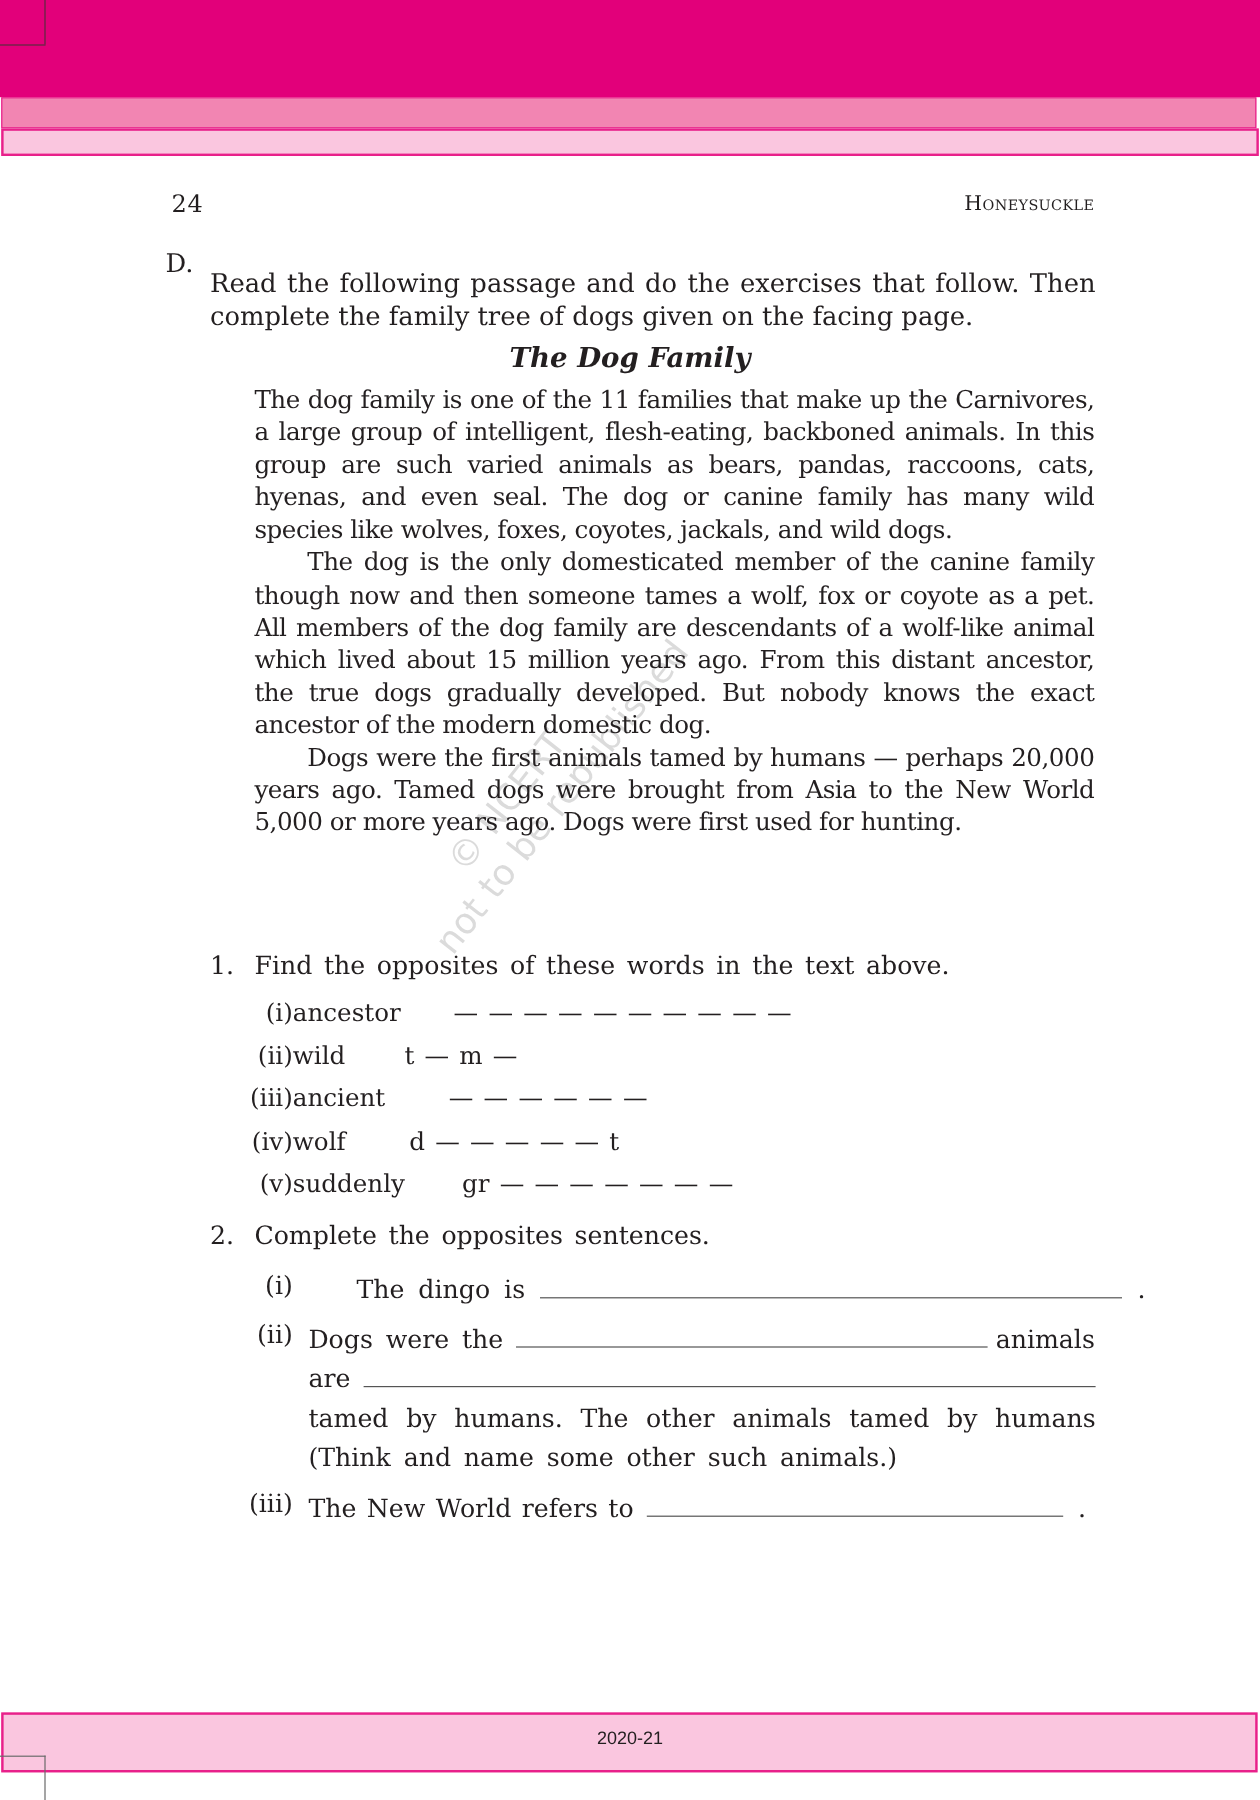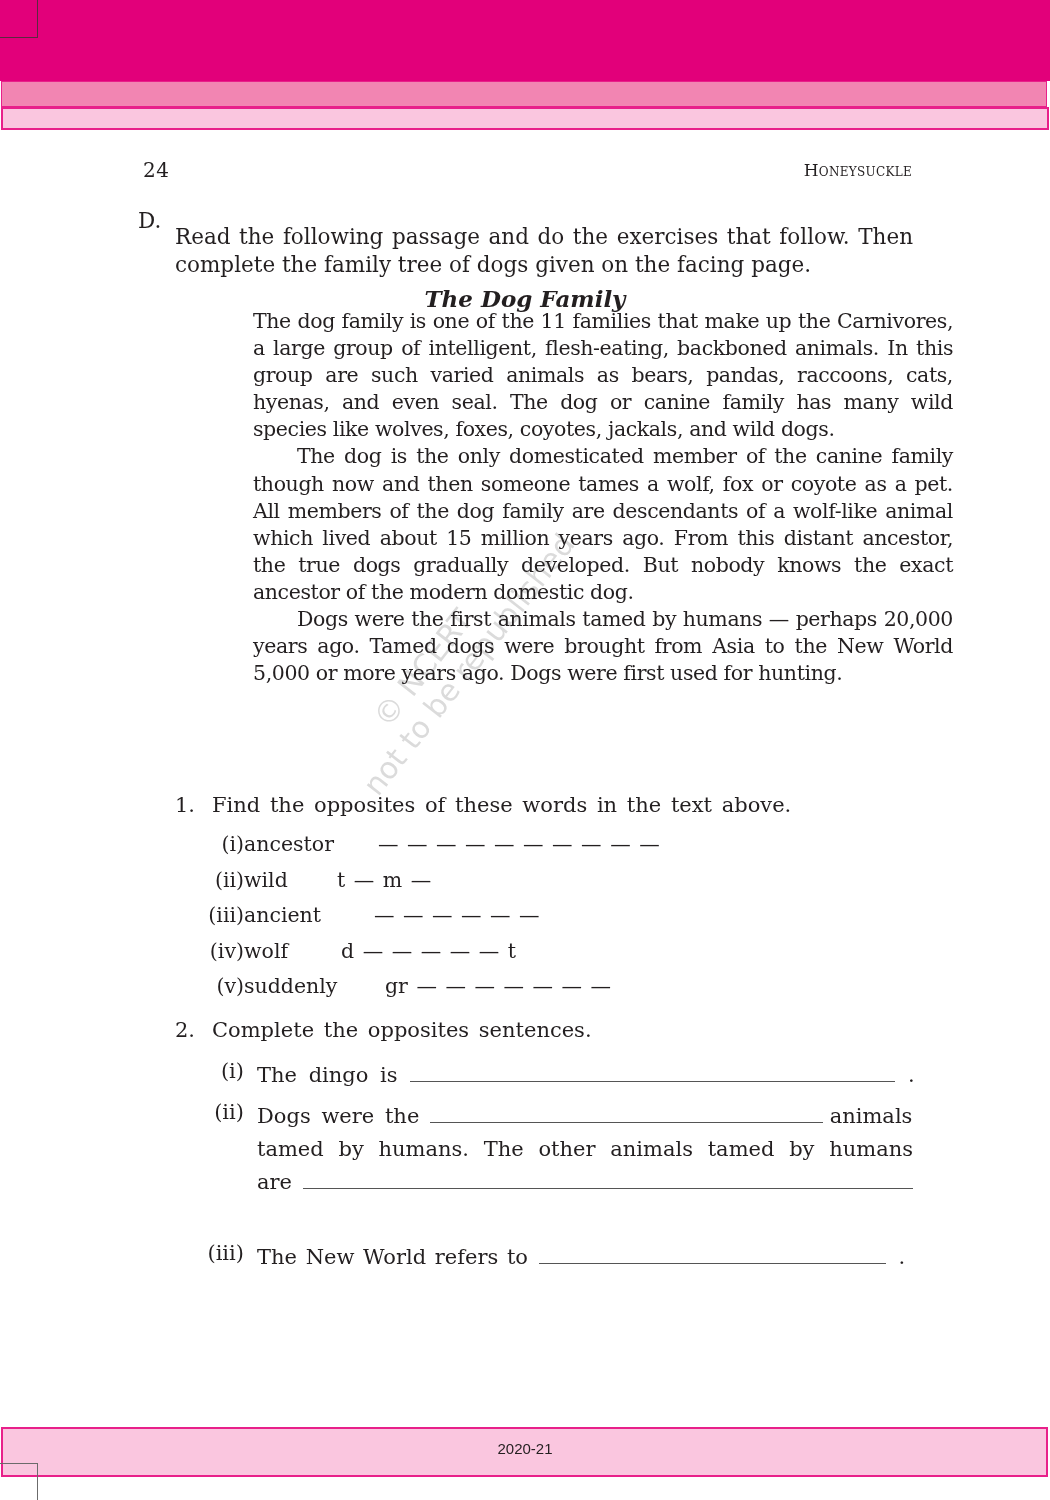--- a/index.html
+++ b/index.html
@@ -19,21 +19,21 @@
     .page-num { position: absolute; left: 143px; top: 158px; font-size: 20px; letter-spacing: 0.5px; }
     .running-title { position: absolute; right: 138px; top: 160px; font-size: 17px; font-variant: small-caps; letter-spacing: 0.3px; }
 
     
     .instruction { position: absolute; left: 138px; top: 207px; width: 775px; font-size: 21.5px; line-height: 28px; }
     .instruction .label { position: absolute; left: 0; top: 0; }
     .instruction .text { margin-left: 37px; text-align: justify; margin-top: 16px; }
 
     .story-title { position: absolute; left: 0; width: 1050px; top: 285px; text-align: center; font-size: 23px; font-weight: bold; font-style: italic; }
 
-    .passage { position: absolute; left: 212px; top: 308px; width: 700px; font-size: 20.5px; line-height: 27.1px; text-align: justify; letter-spacing: -0.4px; margin-left: 41px; }
+    .passage { position: absolute; left: 212px; top: 320px; width: 700px; font-size: 20.5px; line-height: 27.1px; text-align: justify; letter-spacing: -0.4px; }
     .passage p { margin: 0; text-indent: 44px; }
     .passage p.first { text-indent: 0; }
 
     
     .q { position: absolute; left: 175px; width: 740px; font-size: 21px; }
     .q-num { position: absolute; left: 0; top: 0; }
     .q-text { margin-left: 37px; word-spacing: 3px; }
     .q1 { top: 793px; }
     .opp-list { position: absolute; left: 200px; top: 832px; font-size: 20.5px; }
     .opp-row { position: relative; height: 35.5px; white-space: nowrap; }
@@ -121,40 +121,41 @@
 
 <div class="q q2">
   <span class="q-num">2.</span>
   <div class="q-text">Complete the opposites sentences.</div>
 </div>
 
 <div class="fill" style="top:1059px;">
   <span class="roman">(i)</span>
   <div class="body">
     <span class="row">
-      <span style="word-spacing:5px;">The dingo is</span>
+      <span style="word-spacing:5px;margin-left:40px;">The dingo is</span>
       <span class="line" style="width:485px;margin-left:6px;"></span>
       <span style="margin-left:6px;">.</span>
     </span>
   </div>
 </div>
 
 <div class="fill" style="top:1100px;">
   <span class="roman">(ii)</span>
   <div class="body">
     <span class="row">
       <span style="word-spacing:4px;">Dogs were the</span>
       <span class="line" style="width:393px;margin-left:4px;"></span>
       <span>animals</span>
     </span>
-    <span class="row just">tamed by humans. The other animals tamed by humans</span>
     <span class="row">
       <span>are</span>
       <span class="line" style="width:610px;margin-left:4px;"></span>
     </span>
+    <span class="row just">tamed by humans. The other animals tamed by humans</span>
+    <span class="row" style="word-spacing:4px;">(Think and name some other such animals.)</span>
   </div>
 </div>
 
 <div class="fill" style="top:1241px;">
   <span class="roman">(iii)</span>
   <div class="body">
     <span class="row">
       <span style="word-spacing:2px;">The New World refers to</span>
       <span class="line" style="width:347px;margin-left:4px;"></span>
       <span style="margin-left:6px;">.</span>

